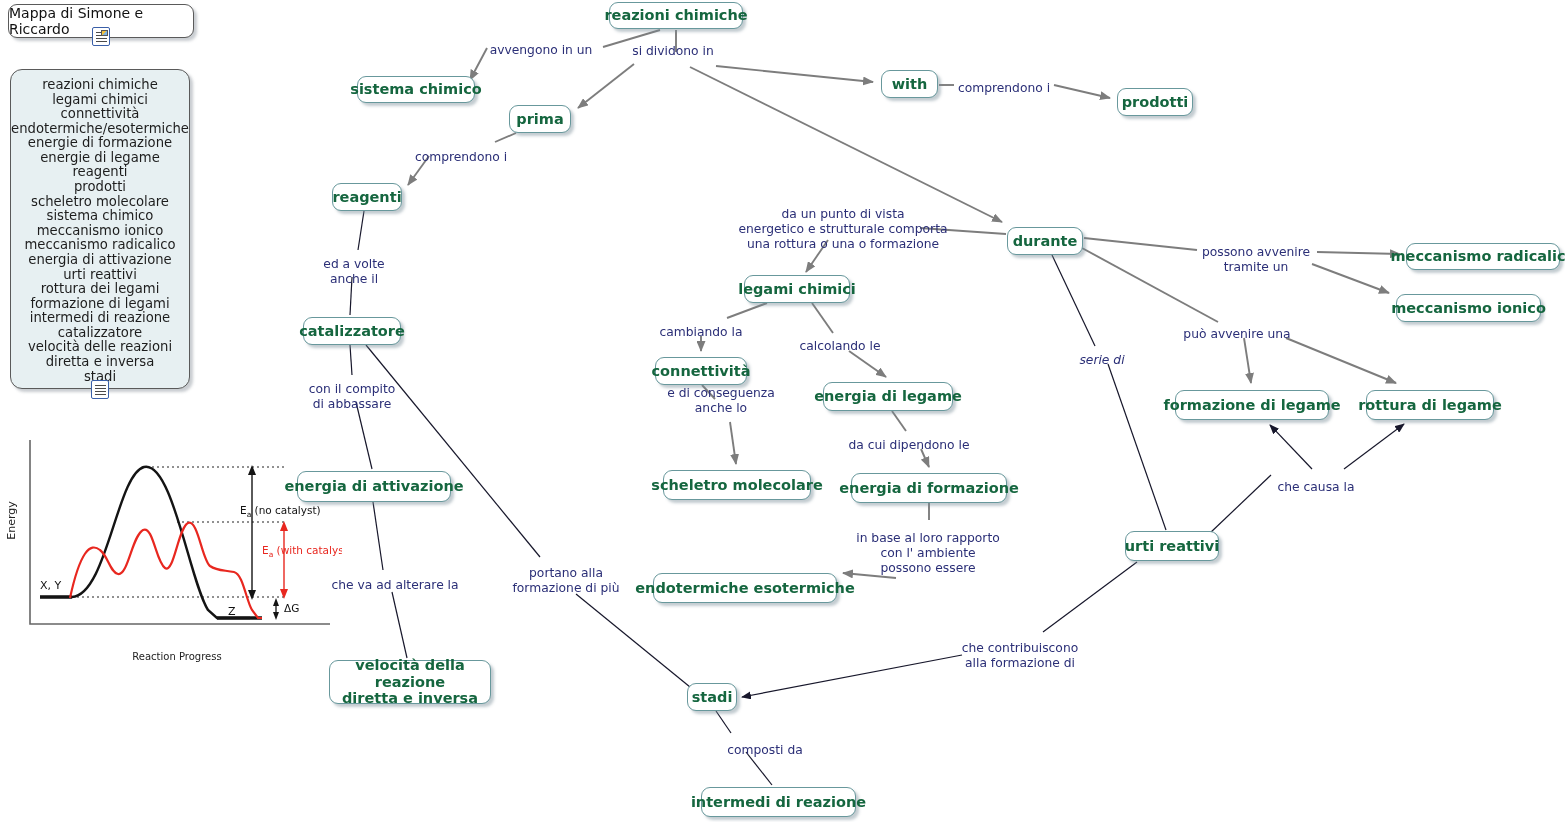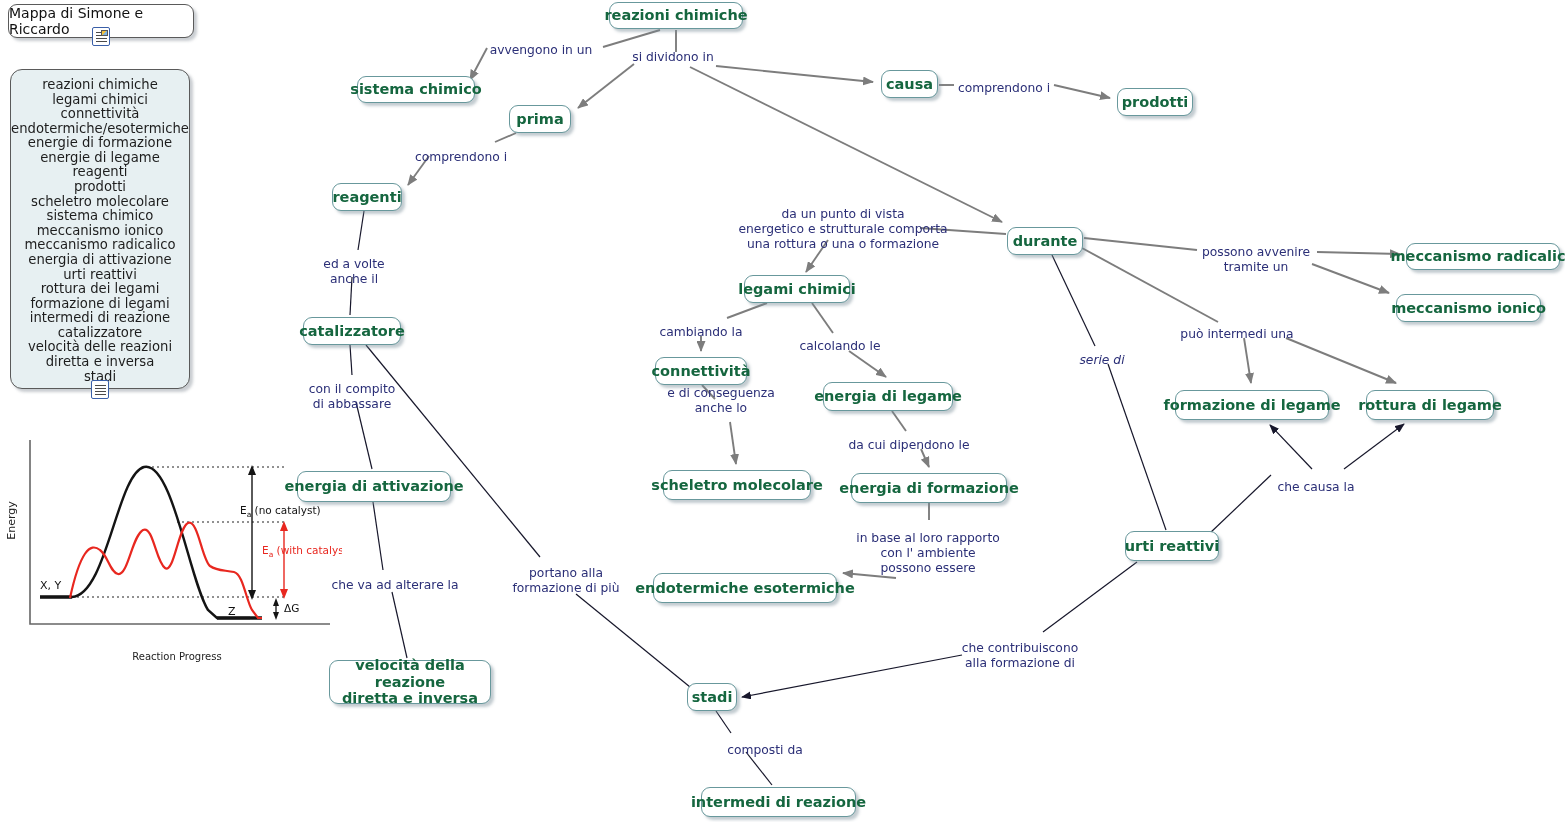--- a/index.html
+++ b/index.html
@@ -310,21 +310,21 @@
     <text x="228" y="82" font-size="10.5" fill="#111" font-family="DejaVu Sans, sans-serif">E<tspan dy="2.5" font-size="7.5">a</tspan><tspan dy="-2.5"> (no catalyst)</tspan></text>
     <text x="250" y="122" font-size="10.5" fill="#e8271f" font-family="DejaVu Sans, sans-serif">E<tspan dy="2.5" font-size="7.5">a</tspan><tspan dy="-2.5"> (with catalyst)</tspan></text>
     <text x="272" y="180" font-size="10.5" fill="#111" font-family="DejaVu Sans, sans-serif">ΔG</text>
   </svg>
 </div>
 
 <div id="nodes-layer">
     <div class="node" style="left: 609px; top: 2px; width: 134px; height: 27px;">reazioni chimiche</div>
     <div class="node" style="left: 357px; top: 76px; width: 118px; height: 27px;">sistema chimico</div>
     <div class="node" style="left: 509px; top: 105px; width: 62px; height: 28px; text-align: right;">prima</div>
-    <div class="node" style="left: 881px; top: 70px; width: 57px; height: 28px;">causa</div>
+    <div class="node" style="left: 881px; top: 70px; width: 57px; height: 28px;">with</div>
     <div class="node" style="left: 1117px; top: 88px; width: 76px; height: 28px;">prodotti</div>
     <div class="node" style="left: 332px; top: 183px; width: 70px; height: 28px;">reagenti</div>
     <div class="node" style="left: 1007px; top: 227px; width: 76px; height: 28px;">durante</div>
     <div class="node" style="left: 744px; top: 275px; width: 106px; height: 28px;">legami chimici</div>
     <div class="node" style="left: 1406px; top: 243px; width: 154px; height: 27px;">meccanismo radicalico</div>
     <div class="node" style="left: 1396px; top: 294px; width: 145px; height: 28px;">meccanismo ionico</div>
     <div class="node" style="left: 303px; top: 317px; width: 98px; height: 28px;">catalizzatore</div>
     <div class="node" style="left: 655px; top: 357px; width: 92px; height: 28px;">connettività</div>
     <div class="node" style="left: 823px; top: 382px; width: 130px; height: 29px;">energia di legame</div>
     <div class="node" style="left: 1175px; top: 390px; width: 154px; height: 30px;">formazione di legame</div>
@@ -333,26 +333,26 @@
     <div class="node" style="left: 663px; top: 470px; width: 148px; height: 30px;">scheletro molecolare</div>
     <div class="node" style="left: 851px; top: 473px; width: 156px; height: 30px;">energia di formazione</div>
     <div class="node" style="left: 1125px; top: 531px; width: 94px; height: 30px;">urti reattivi</div>
     <div class="node" style="left: 653px; top: 573px; width: 184px; height: 30px;">endotermiche esotermiche</div>
     <div class="node two-line" style="left: 329px; top: 660px; width: 162px; height: 44px;">velocità della reazione<br>diretta e inversa</div>
     <div class="node" style="left: 687px; top: 683px; width: 50px; height: 28px;">stadi</div>
     <div class="node" style="left: 701px; top: 787px; width: 155px; height: 30px;">intermedi di reazione</div>
   </div>
 <div id="labels-layer">
     <div class="link-label" style="left: 541px; top: 43px;">avvengono in un</div>
-    <div class="link-label" style="left: 673px; top: 50px; text-align: center;">si dividono in</div>
+    <div class="link-label" style="left: 673px; top: 44px; text-align: center;">si dividono in</div>
     <div class="link-label" style="left: 461px; top: 150px;">comprendono i</div>
     <div class="link-label" style="left: 1004px; top: 81px;">comprendono i</div>
     <div class="link-label" style="left: 843px; top: 207px;">da un punto di vista<br>energetico e strutturale comporta<br>una rottura o una o formazione</div>
     <div class="link-label" style="left: 1256px; top: 245px;">possono avvenire<br>tramite un</div>
-    <div class="link-label" style="left: 1237px; top: 327px;">può intermedi una</div>
+    <div class="link-label" style="left: 1237px; top: 327px;">può avvenire una</div>
     <div class="link-label" style="left: 354px; top: 257px;">ed a volte<br>anche il</div>
     <div class="link-label" style="left: 701px; top: 325px;">cambiando la</div>
     <div class="link-label" style="left: 840px; top: 339px;">calcolando le</div>
     <div class="link-label" style="left: 1102px; top: 353px; font-style: italic;">serie di</div>
     <div class="link-label" style="left: 352px; top: 382px;">con il compito<br>di abbassare</div>
     <div class="link-label" style="left: 721px; top: 386px;">e di conseguenza<br>anche lo</div>
     <div class="link-label" style="left: 909px; top: 438px;">da cui dipendono le</div>
     <div class="link-label" style="left: 1316px; top: 480px;">che causa la</div>
     <div class="link-label" style="left: 928px; top: 531px;">in base al loro rapporto<br>con l' ambiente<br>possono essere</div>
     <div class="link-label" style="left: 566px; top: 566px;">portano alla<br>formazione di più</div>

